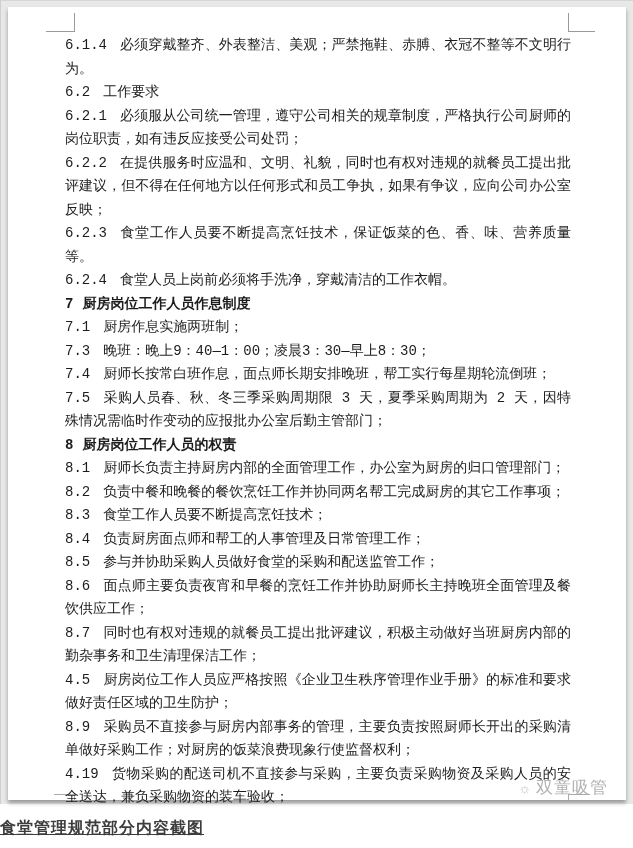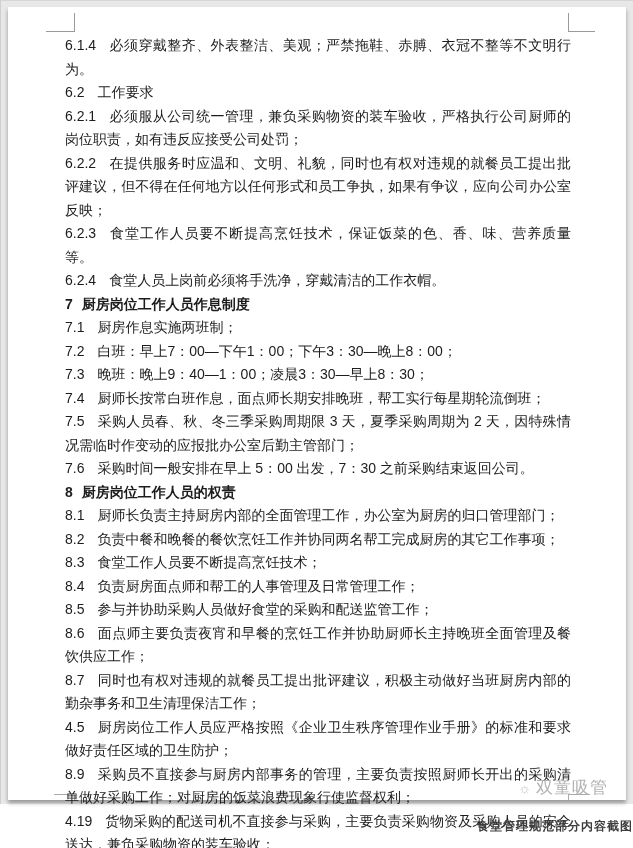--- a/index.html
+++ b/index.html
@@ -54,20 +54,21 @@
     position: absolute;
     left: 57px; top: 27px;
     width: 506px;
     color: #1c1c1c;
     font-size: 14px;
     line-height: 23.5px;
   }
   .doc-para {
     text-align: justify;
     margin: 0;
+    font-family: Liberation Mono, monospace;
   }
   .doc-para .num {
     display: inline-block;
     padding-right: 13px;
     white-space: nowrap;
   }
   .doc-para.heading {
     font-weight: bold;
     text-align: left;
   }
@@ -85,54 +86,53 @@
   }
   .wm-icon {
     font-size: 14px;
     color: #c0c0c0;
     letter-spacing: 0;
   }
   .caption {
     position: absolute;
     left: 0; top: 818px;
     width: 633px;
-    text-align: right;
-    font-size: 12px;
+    text-align: left;
+    font-size: 16px;
     font-weight: bold;
     color: #3d3d3d;
     letter-spacing: 1px;
+    text-decoration: underline;
   }
 </style>
 </head>
 <body>
 
 <div class="screen">
 
   <div class="frame-bg"></div>
 
   <div class="page">
     <div class="crop tl"></div>
     <div class="crop tr"></div>
     <div class="crop bl"></div>
     <div class="crop br"></div>
 
     <div class="doc-body" id="doc-body">
         <p class="doc-para"><span class="num">6.1.4</span><span class="txt">必须穿戴整齐、外表整洁、美观；严禁拖鞋、赤膊、衣冠不整等不文明行为。</span></p>
         <p class="doc-para"><span class="num">6.2</span><span class="txt">工作要求</span></p>
-        <p class="doc-para"><span class="num">6.2.1</span><span class="txt">必须服从公司统一管理，兼负采购物资的装车验收，严格执行公司厨师的岗位职责，如有违反应接受公司处罚；</span></p>
+        <p class="doc-para"><span class="num">6.2.1</span><span class="txt">必须服从公司统一管理，遵守公司相关的规章制度，严格执行公司厨师的岗位职责，如有违反应接受公司处罚；</span></p>
         <p class="doc-para"><span class="num">6.2.2</span><span class="txt">在提供服务时应温和、文明、礼貌，同时也有权对违规的就餐员工提出批评建议，但不得在任何地方以任何形式和员工争执，如果有争议，应向公司办公室反映；</span></p>
         <p class="doc-para"><span class="num">6.2.3</span><span class="txt">食堂工作人员要不断提高烹饪技术，保证饭菜的色、香、味、营养质量等。</span></p>
         <p class="doc-para"><span class="num">6.2.4</span><span class="txt">食堂人员上岗前必须将手洗净，穿戴清洁的工作衣帽。</span></p>
         <p class="doc-para heading"><span class="num">7</span><span class="txt">厨房岗位工作人员作息制度</span></p>
         <p class="doc-para"><span class="num">7.1</span><span class="txt">厨房作息实施两班制；</span></p>
-        <p class="doc-para"><span class="num">7.2</span><span class="txt">白班：早上7：00—下午1：00；下午3：30—晚上8：00；</span></p>
         <p class="doc-para"><span class="num">7.3</span><span class="txt">晚班：晚上9：40—1：00；凌晨3：30—早上8：30；</span></p>
         <p class="doc-para"><span class="num">7.4</span><span class="txt">厨师长按常白班作息，面点师长期安排晚班，帮工实行每星期轮流倒班；</span></p>
         <p class="doc-para"><span class="num">7.5</span><span class="txt">采购人员春、秋、冬三季采购周期限 3 天，夏季采购周期为 2 天，因特殊情况需临时作变动的应报批办公室后勤主管部门；</span></p>
-        <p class="doc-para"><span class="num">7.6</span><span class="txt">采购时间一般安排在早上 5：00 出发，7：30 之前采购结束返回公司。</span></p>
         <p class="doc-para heading"><span class="num">8</span><span class="txt">厨房岗位工作人员的权责</span></p>
         <p class="doc-para"><span class="num">8.1</span><span class="txt">厨师长负责主持厨房内部的全面管理工作，办公室为厨房的归口管理部门；</span></p>
         <p class="doc-para"><span class="num">8.2</span><span class="txt">负责中餐和晚餐的餐饮烹饪工作并协同两名帮工完成厨房的其它工作事项；</span></p>
         <p class="doc-para"><span class="num">8.3</span><span class="txt">食堂工作人员要不断提高烹饪技术；</span></p>
         <p class="doc-para"><span class="num">8.4</span><span class="txt">负责厨房面点师和帮工的人事管理及日常管理工作；</span></p>
         <p class="doc-para"><span class="num">8.5</span><span class="txt">参与并协助采购人员做好食堂的采购和配送监管工作；</span></p>
         <p class="doc-para"><span class="num">8.6</span><span class="txt">面点师主要负责夜宵和早餐的烹饪工作并协助厨师长主持晚班全面管理及餐饮供应工作；</span></p>
         <p class="doc-para"><span class="num">8.7</span><span class="txt">同时也有权对违规的就餐员工提出批评建议，积极主动做好当班厨房内部的勤杂事务和卫生清理保洁工作；</span></p>
         <p class="doc-para"><span class="num">4.5</span><span class="txt">厨房岗位工作人员应严格按照《企业卫生秩序管理作业手册》的标准和要求做好责任区域的卫生防护；</span></p>
         <p class="doc-para"><span class="num">8.9</span><span class="txt">采购员不直接参与厨房内部事务的管理，主要负责按照厨师长开出的采购清单做好采购工作；对厨房的饭菜浪费现象行使监督权利；</span></p>

